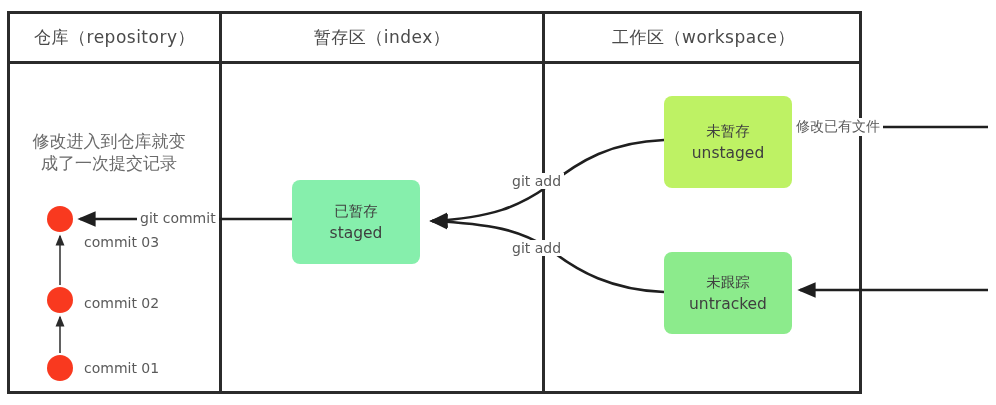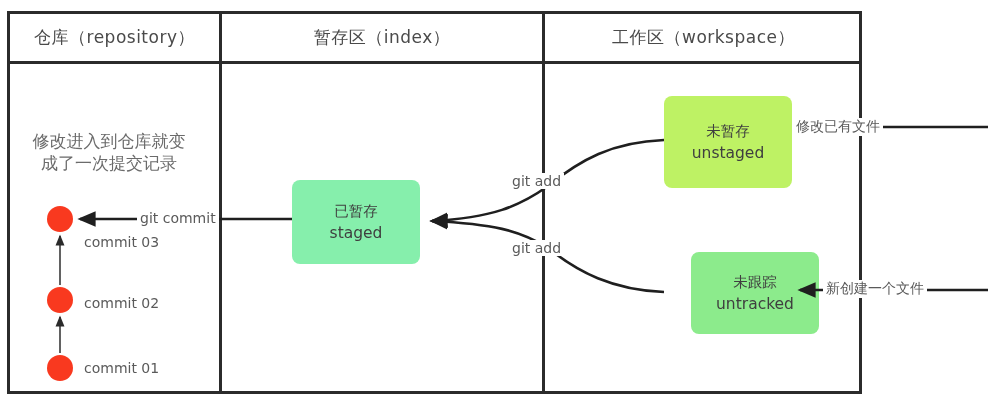--- a/index.html
+++ b/index.html
@@ -137,21 +137,20 @@
     width: 128px;
     height: 92px;
     background: #bef264;
   }
   .box-untracked {
     left: 664px;
     top: 252px;
     width: 128px;
     height: 82px;
     background: #8ceb8c;
-    margin-left: 27px;
   }
 
   .staged-note {
     position: absolute;
     left: 240px;
     top: 277px;
     width: 230px;
     text-align: center;
     font-size: 13.5px;
     color: #6b6b6b;
@@ -243,15 +242,14 @@
 
     <line x1="988" y1="127" x2="800" y2="127" stroke="#1f1f1f" stroke-width="2.6" marker-end="url(#arrowhead)"></line>
 
     <line x1="988" y1="290" x2="800" y2="290" stroke="#1f1f1f" stroke-width="2.6" marker-end="url(#arrowhead)"></line>
   </svg>
 
   <div class="edge-label lbl-gitcommit">git commit</div>
   <div class="edge-label lbl-gitadd-1">git add</div>
   <div class="edge-label lbl-gitadd-2">git add</div>
   <div class="edge-label lbl-modify">修改已有文件</div>
-  <div class="edge-label lbl-create">新创建一个文件</div>
 
 </div>
 
 </body></html>

